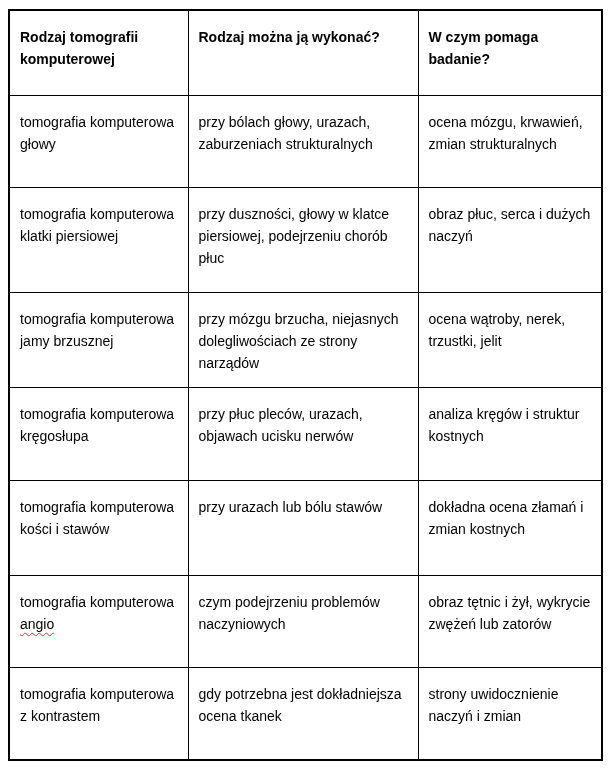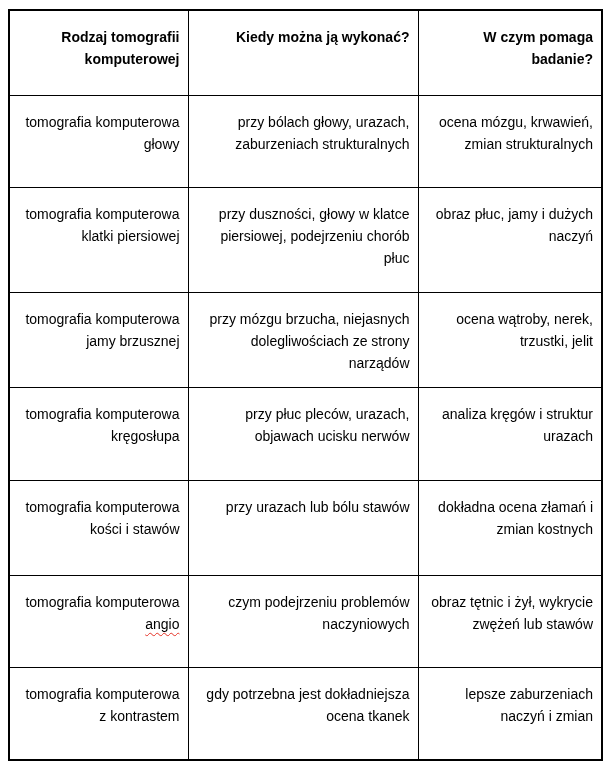--- a/index.html
+++ b/index.html
@@ -32,21 +32,20 @@
     line-height:22px;
     text-align:left;
     overflow:hidden;
   }
   .doc-table th{
     font-weight:bold;
   }
   .cell-text{
     white-space:pre-line;
     display:block;
-    text-align:right;
   }
   .misspelled{
     text-decoration:underline wavy var(--spellcheck) 1px;
     text-decoration-skip-ink:none;
     text-underline-offset:3px;
   }
 </style>
 </head>
 <body>
 
@@ -56,21 +55,21 @@
     <col style="width:230px">
     <col style="width:184px">
   </colgroup>
   <tbody>
     <tr style="height:85px">
       <th>
           <span class="cell-text">Rodzaj tomografii
 komputerowej</span>
         </th>
       <th>
-          <span class="cell-text">Kiedy można ją wykonać?</span>
+          <span class="cell-text">Rodzaj można ją wykonać?</span>
         </th>
       <th>
           <span class="cell-text">W czym pomaga
 badanie?</span>
         </th>
     </tr>
 
     <tr style="height:92px">
       <td>
           <span class="cell-text">tomografia komputerowa
@@ -90,21 +89,21 @@
       <td>
           <span class="cell-text">tomografia komputerowa
 klatki piersiowej</span>
         </td>
       <td>
           <span class="cell-text">przy duszności, głowy w klatce
 piersiowej, podejrzeniu chorób
 płuc</span>
         </td>
       <td>
-          <span class="cell-text">obraz płuc, jamy i dużych
+          <span class="cell-text">obraz płuc, serca i dużych
 naczyń</span>
         </td>
     </tr>
 
     <tr style="height:95px">
       <td>
           <span class="cell-text">tomografia komputerowa
 jamy brzusznej</span>
         </td>
       <td>
@@ -122,21 +121,21 @@
       <td>
           <span class="cell-text">tomografia komputerowa
 kręgosłupa</span>
         </td>
       <td>
           <span class="cell-text">przy płuc pleców, urazach,
 objawach ucisku nerwów</span>
         </td>
       <td>
           <span class="cell-text">analiza kręgów i struktur
-urazach</span>
+kostnych</span>
         </td>
     </tr>
 
     <tr style="height:95px">
       <td>
           <span class="cell-text">tomografia komputerowa
 kości i stawów</span>
         </td>
       <td>
           <span class="cell-text">przy urazach lub bólu stawów</span>
@@ -150,32 +149,32 @@
     <tr style="height:92px">
       <td>
         <span class="cell-text"><span>tomografia komputerowa</span><br><span class="misspelled">angio</span></span>
       </td>
       <td>
           <span class="cell-text">czym podejrzeniu problemów
 naczyniowych</span>
         </td>
       <td>
           <span class="cell-text">obraz tętnic i żył, wykrycie
-zwężeń lub stawów</span>
+zwężeń lub zatorów</span>
         </td>
     </tr>
 
     <tr style="height:93px">
       <td>
           <span class="cell-text">tomografia komputerowa
 z kontrastem</span>
         </td>
       <td>
           <span class="cell-text">gdy potrzebna jest dokładniejsza
 ocena tkanek</span>
         </td>
       <td>
-          <span class="cell-text">lepsze zaburzeniach
+          <span class="cell-text">strony uwidocznienie
 naczyń i zmian</span>
         </td>
     </tr>
   </tbody>
 </table>
 
 </body></html>

